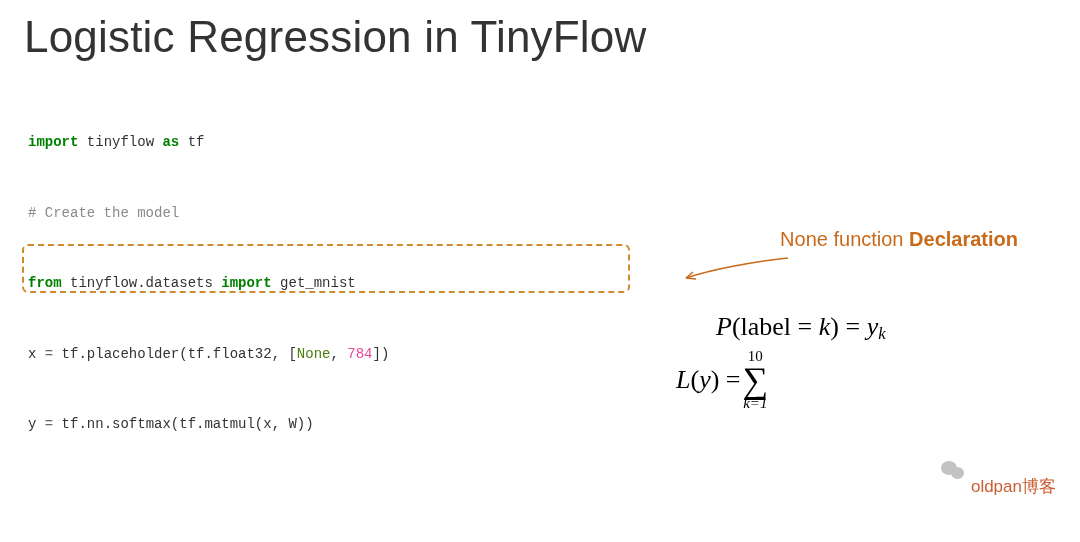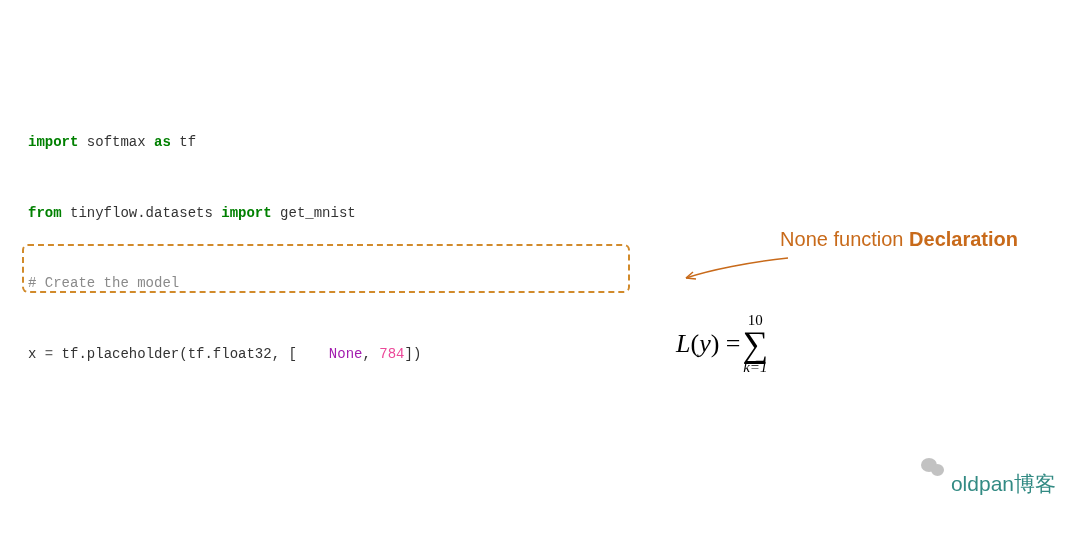--- a/index.html
+++ b/index.html
@@ -87,38 +87,40 @@
     position: relative;
     margin-right: 6px;
   }
   .watermark .wechat-icon span {
     position: absolute;
     background: #b8b8b8;
     border-radius: 50%;
   }
   .watermark .wechat-icon .c1 { width:16px; height:14px; left:0; top:2px; border-radius:50% 50% 50% 50%; }
   .watermark .wechat-icon .c2 { width:13px; height:12px; left:10px; top:8px; }
-  .watermark .wm-text { color: #0f766e; font-size: 21px; margin-top: 32px; }
+  .watermark .wm-text { color: #c2410c; font-size: 17px; margin-top: 32px; }
   
   .kw  { color: #008000; font-weight: bold; text-align: right; }
   .cm  { color: #8a8a8a; }
   .num { color: #ec4899; }
-  .none{ color: #a21caf; margin-left: 32px; }
+  .none{ color: #4d7c0f; }
   .op  { color: #666; }
 </style>
 </head>
 <body>
 
 <div class="slide">
+  <div class="title">Logistic Regression in TinyFlow</div>
 
   <div class="code-block">
-    <span class="line"><span class="kw">import</span><span> softmax </span><span class="kw">as</span><span> tf</span></span>
+    <span class="line"><span class="kw">import</span><span> tinyflow </span><span class="kw">as</span><span> tf</span></span>
+    <span class="line cm"># Create the model</span>
     <span class="line"><span class="kw">from</span><span> tinyflow.datasets </span><span class="kw">import</span><span> get_mnist</span></span>
-    <span class="line cm"># Create the model</span>
     <span class="line"><span>x </span><span class="op">=</span><span> tf.placeholder(tf.float32, [</span><span class="none">None</span><span>, </span><span class="num">784</span><span>])</span></span>
+    <span class="line"><span>y </span><span class="op">=</span><span> tf.nn.softmax(tf.matmul(x, W))</span></span>
     
     
     
     
     
     
     
     
     
     
@@ -133,20 +135,23 @@
   <svg class="arrow" viewBox="0 0 110 26">
     <path d="M108 2 C 70 6, 30 14, 6 22" stroke="#c86a1a" stroke-width="1.5" fill="none"></path>
     <path d="M6 22 l7 -6 M6 22 l10 1" stroke="#c86a1a" stroke-width="1.5" fill="none"></path>
   </svg>
 
   <div class="annot">
     <span>None function </span><b>Declaration</b>
   </div>
 
   <div class="formula">
+    <div class="f1">
+      <span class="ital">P</span><span class="rm">(label = </span><span class="ital">k</span><span class="rm">) = </span><span class="ital">y</span><span class="sub">k</span>
+    </div>
     <div class="f2wrap">
       <span class="ital">L</span>
         <span class="rm">(</span>
         <span class="ital">y</span>
         <span class="rm">) = </span>
       <span class="sumcol">
         <span>10</span>
         <span class="big">∑</span>
         <span><span class="ital">k=1</span></span>
       </span>

